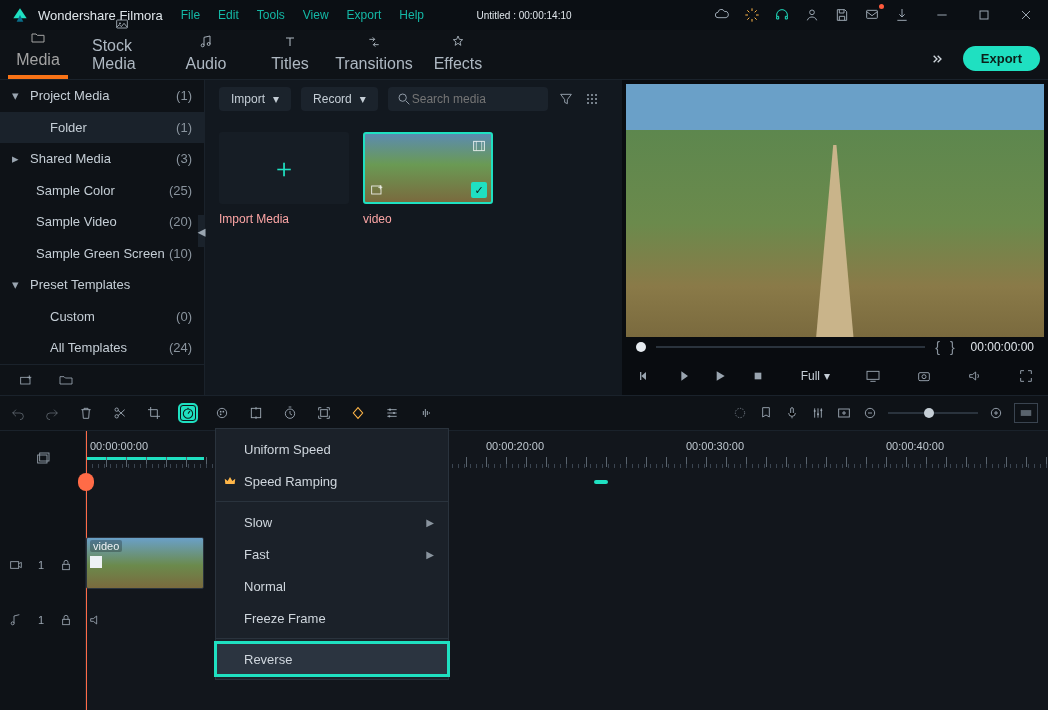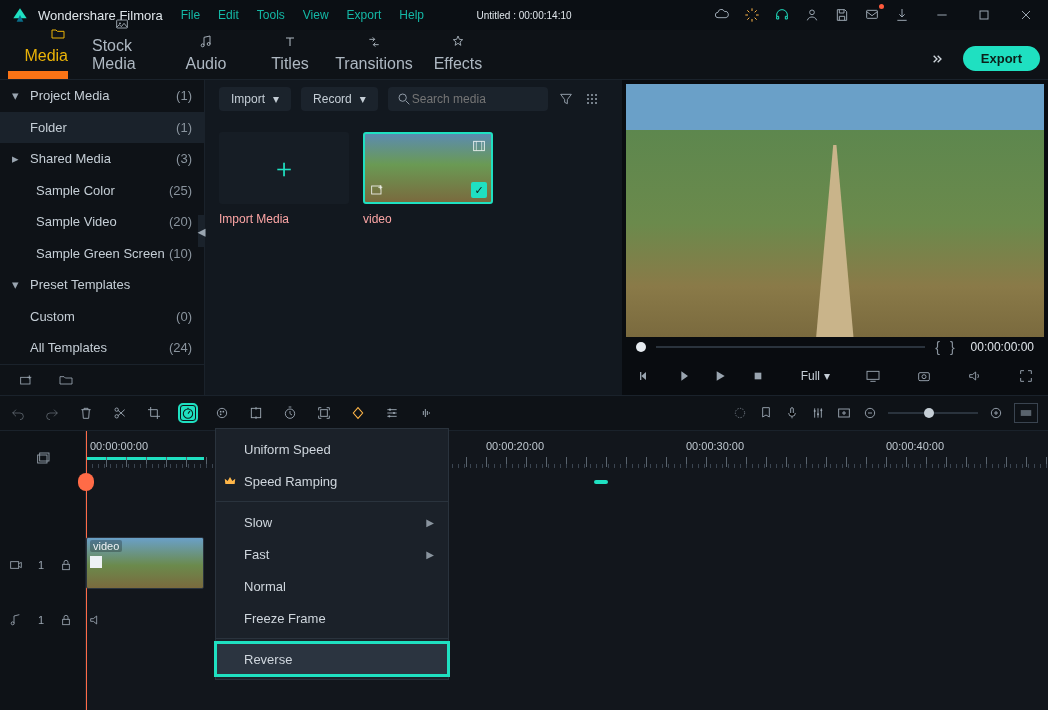--- a/index.html
+++ b/index.html
@@ -15,33 +15,33 @@
   .titlebar .right-icons { margin-left:auto; display:flex; align-items:center; gap:14px; margin-right:6px;}
   .titlebar .win-icons { display:flex; align-items:center; gap:26px; margin-left:18px; margin-right:14px;}
   .ico { width:16px; height:16px; display:inline-flex; align-items:center; justify-content:center; color:#9aa5b0;}
   .ico svg{ overflow:visible; width:16px;height:16px;}
   .notify-dot::after{content:'';position:absolute;width:5px;height:5px;background:#ff5a3c;border-radius:50%;top:-3px;right:-4px;}
   .notify-wrap{position:relative;}
 
   
   .maintabs { height:50px; background:#0e1217; display:flex; align-items:end; padding:0 8px; gap:24px; border-bottom:1px solid #1a222b;}
   .maintab { width:60px; display:flex; flex-direction:column; align-items:center; gap:3px; font-size:16px; color:#aeb8c2; padding-bottom:6px; cursor:pointer;}
-  .maintab.active { color:#eab308; border-bottom:8px solid #f97316;align-items:flex-end;}
+  .maintab.active { color:#a3a3a3; border-bottom:4px solid #f97316;}
   .maintab .ticon { width:20px; height:20px; color:inherit;}
   .tabrow-right { margin-left:auto; display:flex; align-items:center; gap:18px; padding-bottom:8px;}
   .export-pill { background:#1fe0c1; color:#0b211b; padding:5px 18px; border-radius:16px; font-size:13px; font-weight:600; cursor:pointer;}
 
   
   .mid { height:315px; display:flex; }
   .sidebar { width:213px; background:#0e1217; display:flex; flex-direction:column; font-size:13px;}
   .side-row { height:32px; display:flex; align-items:center; padding:0 12px; cursor:pointer; color:#c5ced6;}
   .side-row .chev{width:12px;color:#9aa5b0;margin-right:6px;}
   .side-row .count{ margin-left:auto; color:#8a949e;}
   .side-row.indent1{ padding-left:36px;}
-  .side-row.indent2{ padding-left:30px;}
+  .side-row.indent2{ padding-left:50px;}
   .side-row.selected{ background:#1a222b;}
   .sidebar-footer{margin-top:auto;height:32px;display:flex;align-items:center;gap:24px;padding:0 18px;border-top:1px solid #1a222b;}
 
   .mediapanel { width:436px; background:#12181f; display:flex; flex-direction:column;border-left:1px solid #1a222b; position:relative;}
   .mp-toolbar{ height:38px; display:flex; align-items:center; padding:0 14px; gap:10px;}
   .pill-btn{ background:#1b232c; padding:5px 12px; border-radius:4px; font-size:12px; color:#c5ced6; display:flex; align-items:flex-start; gap:8px;cursor:pointer;}
   .search-box{ flex:1; background:#1b232c; border-radius:4px; display:flex; align-items:center; padding:4px 8px; max-width:160px;}
   .search-box input{ background:transparent; border:none; color:#c5ced6; font-size:12px; outline:none; width:100%;}
   .media-grid{ flex:1; padding:14px 14px; display:flex; gap:14px; align-items:flex-start;}
   .media-tile{ width:130px; }

